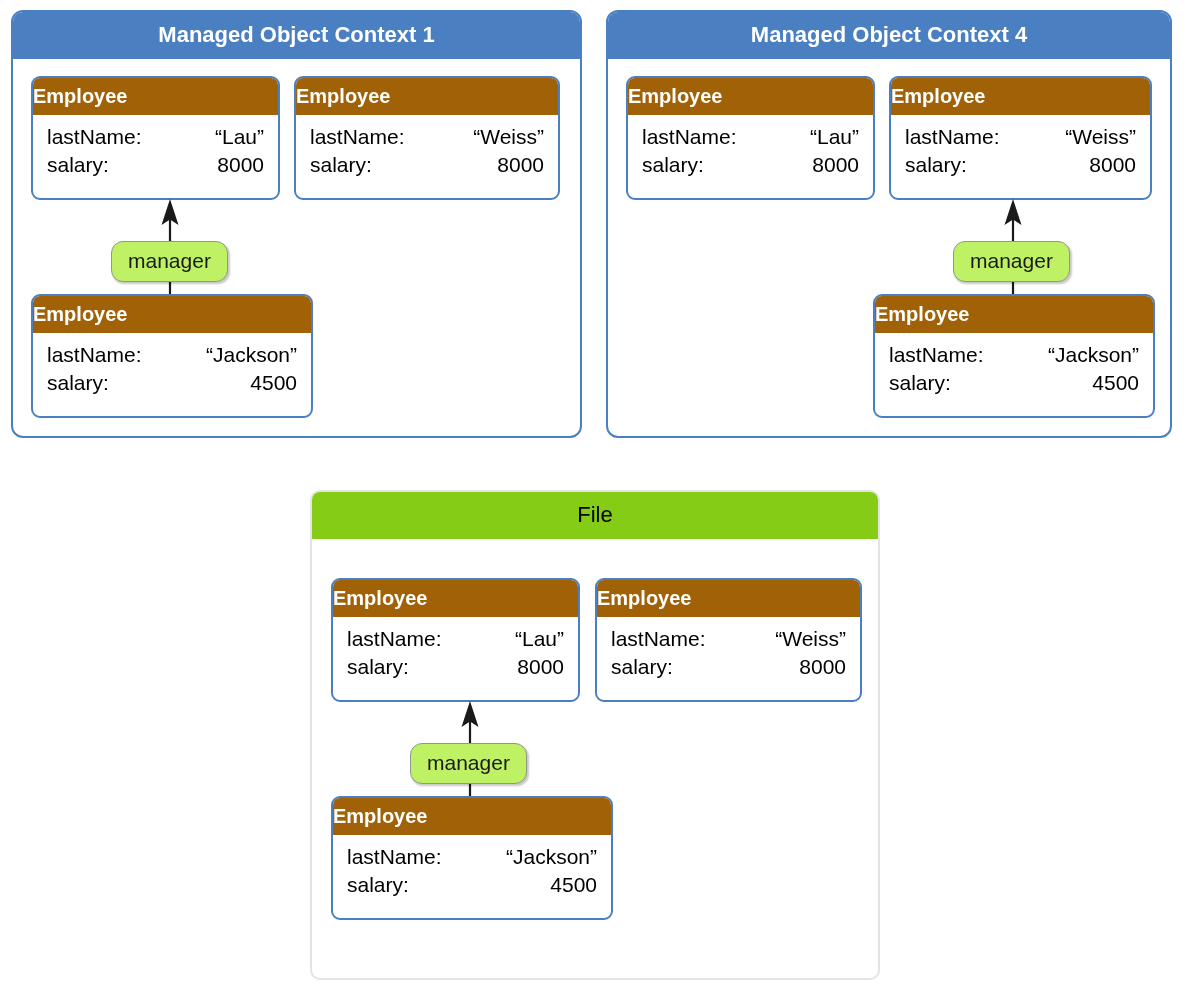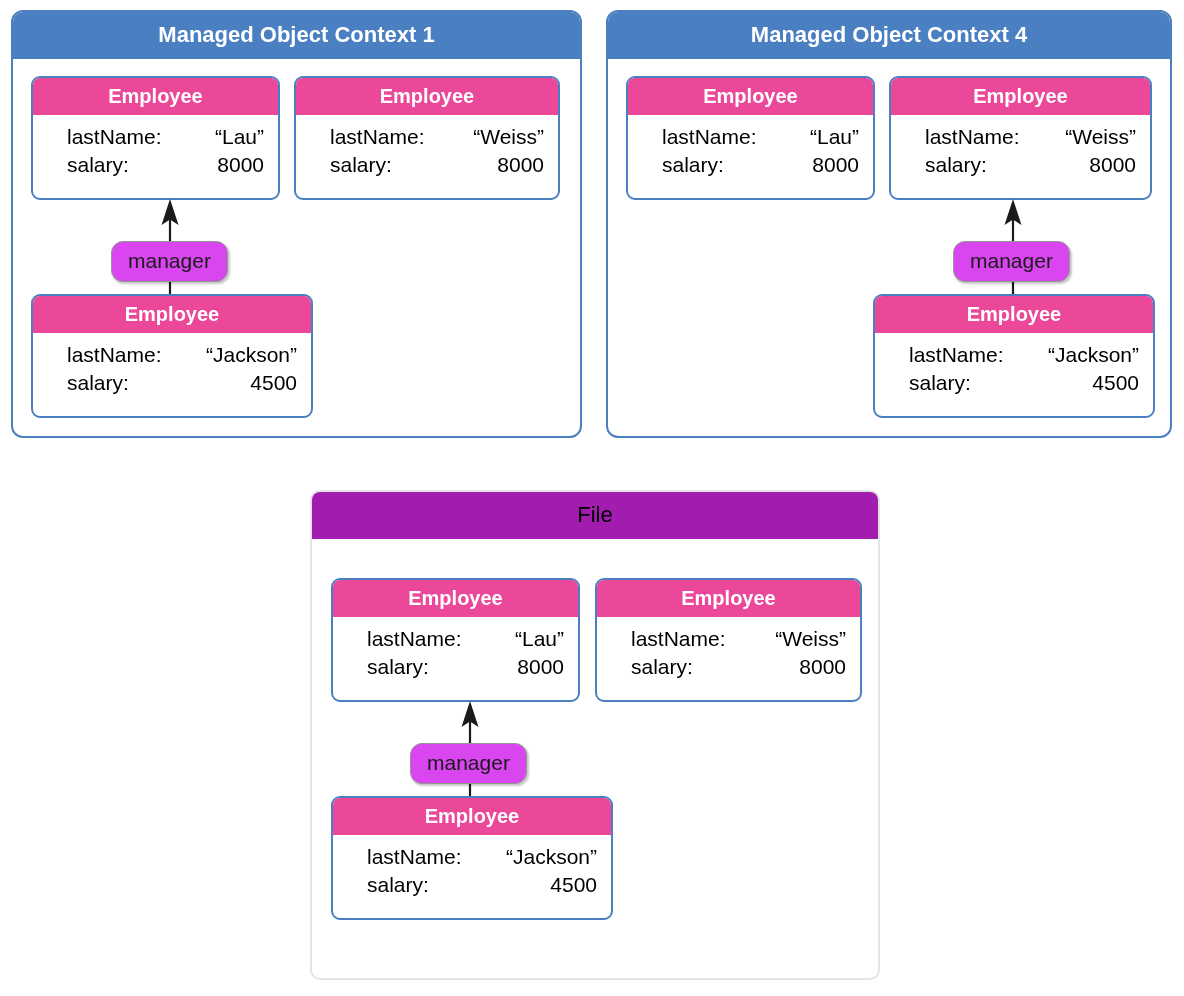--- a/index.html
+++ b/index.html
@@ -45,72 +45,72 @@
     line-height: 1;
   }
   .panel.ctx .panel-header {
     background: #4a7fc1;
     color: #ffffff;
     font-size: 22px;
     font-weight: bold;
     padding: 12px 0 13px 0;
   }
   .panel.file .panel-header {
-    background: #a21caf;
+    background: #84cc16;
     color: #000000;
     font-size: 22px;
     font-weight: normal;
     padding: 12px 0 13px 0;
   }
 
   
   .objbox {
     position: absolute;
     box-sizing: border-box;
     border: 2px solid #4a7fc1;
     border-radius: 9px;
     background: #ffffff;
     overflow: hidden;
   }
   .objbox-title {
     box-sizing: border-box;
-    background: #ec4899;
+    background: #a16207;
     color: #ffffff;
     font-size: 20px;
     font-weight: bold;
-    text-align: center;
+    text-align: left;
     padding: 8px 0 9px 0;
     line-height: 1;
   }
   .objbox-body {
     box-sizing: border-box;
     background: #ffffff;
     padding: 8px 14px 10px 14px;
   }
   .attr-row {
     display: flex;
     justify-content: space-between;
     align-items: baseline;
     font-size: 21px;
     color: #000000;
     line-height: 1.32;
     white-space: nowrap;
   }
-  .attr-key { text-align: left; margin-left: 20px; }
+  .attr-key { text-align: left; }
   .attr-val { text-align: center; }
 
   
   .rel-arrow {
     position: absolute;
     overflow: visible;
   }
   .rel-pill {
     position: absolute;
     box-sizing: border-box;
-    background: #d946ef;
+    background: #bef264;
     border: 1.5px solid #8f9a8c;
     border-radius: 12px;
     color: #1a1a1a;
     font-size: 21px;
     line-height: 1;
     padding: 8px 16px 10px 16px;
     text-align: center;
     white-space: nowrap;
     box-shadow: 1.5px 2px 2px rgba(0,0,0,0.22);
   }

